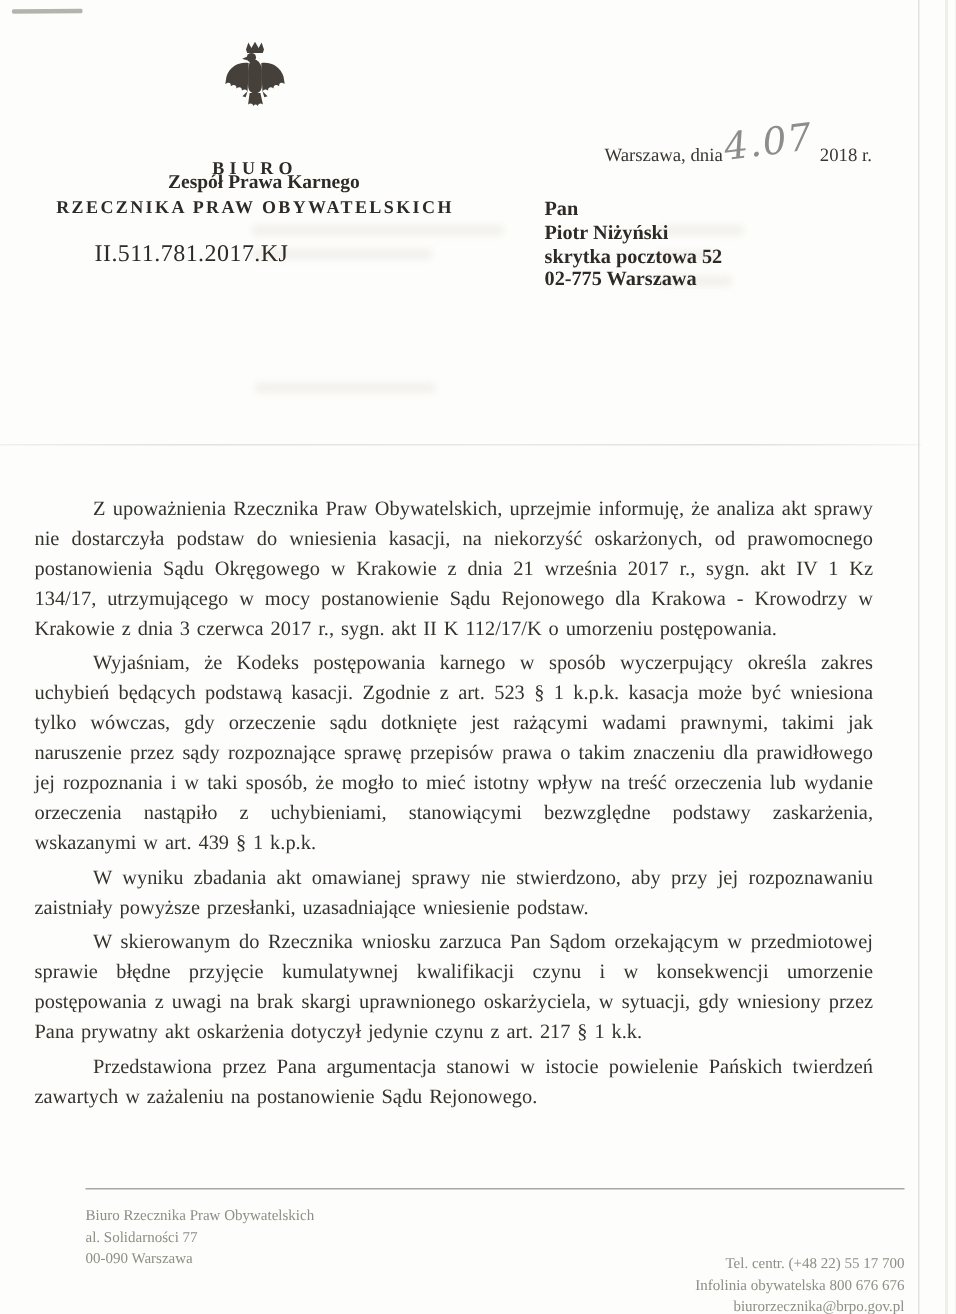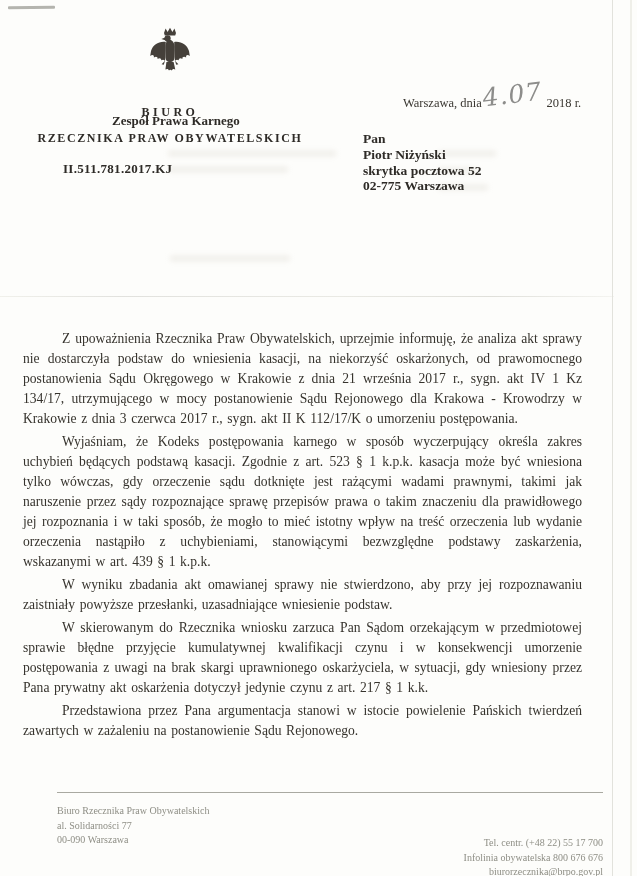--- a/index.html
+++ b/index.html
@@ -38,21 +38,21 @@
   .handwritten{
     display:inline-block;
     font-family:"DejaVu Serif", serif;
     font-style:italic;
     font-size:25px;
     color:#8d8d8b;
     transform:rotate(-7deg) translateY(-4px);
     letter-spacing:1px;
     margin:0 4px 0 1px;
   }
-  .refnum{left:63px;top:161px;font-size:13px;font-weight:bold;color:#2e2b27;letter-spacing:.3px;}
+  .refnum{left:63px;top:161px;font-size:16px;font-weight:normal;color:#2e2b27;letter-spacing:.3px;}
   .recipient{left:363px;top:131px;font-size:13.5px;font-weight:bold;line-height:15.8px;color:#2e2b27;}
   
   .body-text{
     left:23px;top:329px;width:559px;
     font-size:13.6px;line-height:20px;
     text-align:justify;
     word-spacing:1.2px;
     color:#36332d;
   }
   .body-text p{margin:0 0 3px 0;text-indent:39px;}

